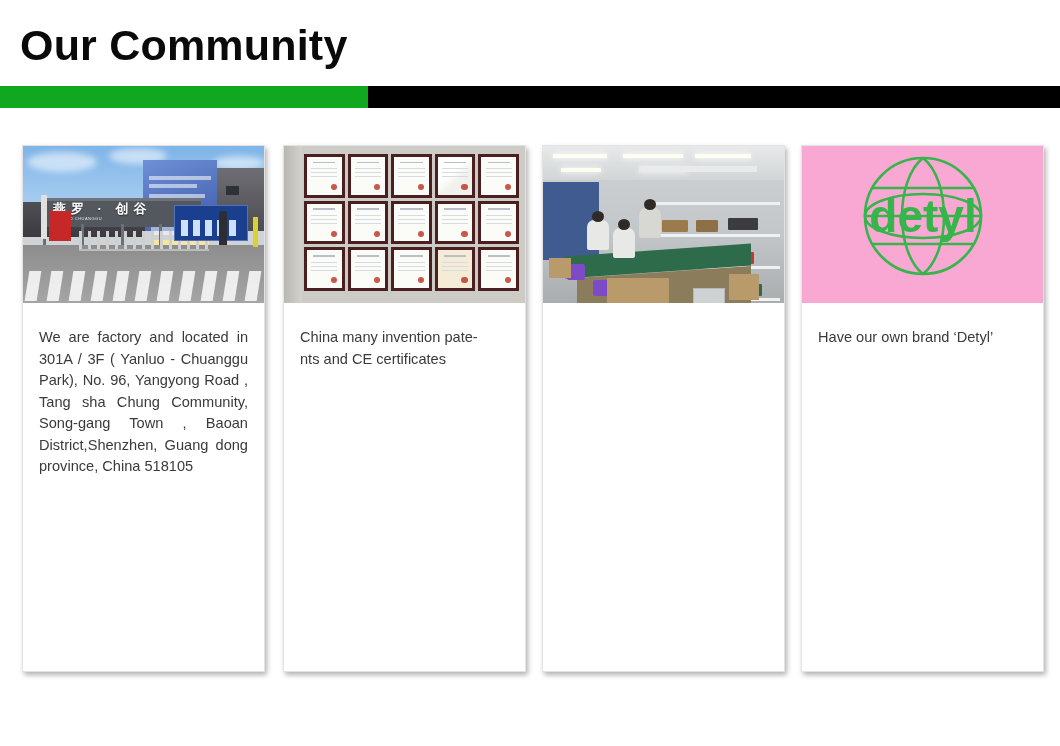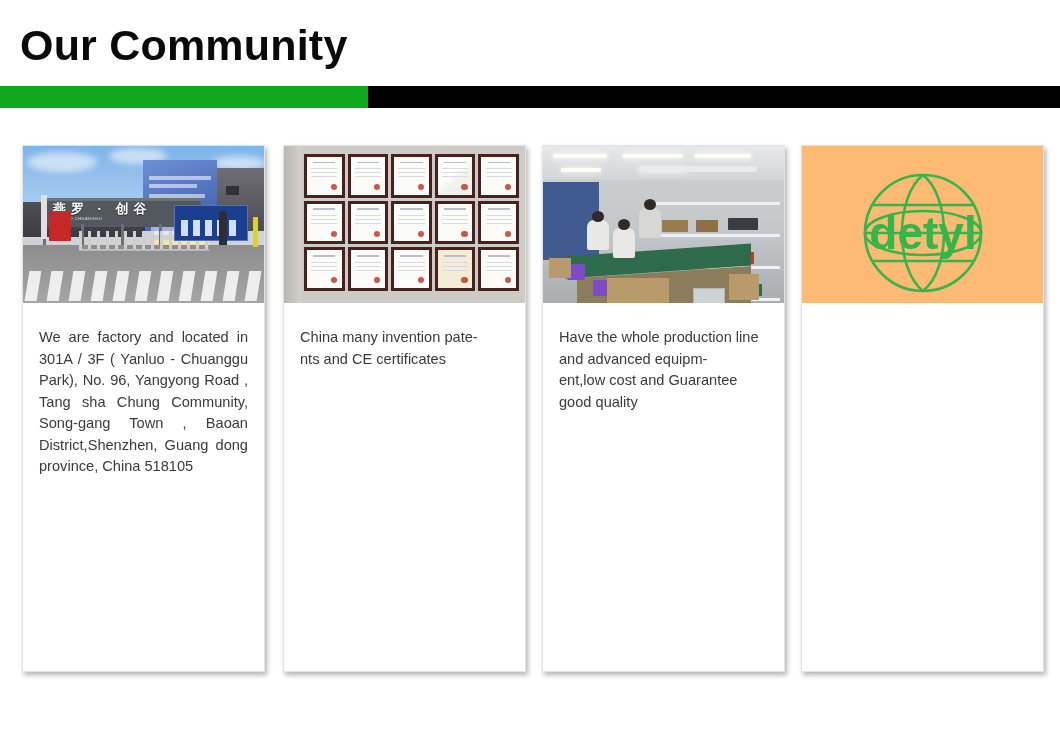--- a/index.html
+++ b/index.html
@@ -146,21 +146,21 @@
   .ph-shop .bench { position:absolute; left:22px; top:104px; width:186px; height:22px; background:#2e6b4a; transform:skewY(-4deg); }
   .ph-shop .bench2 { position:absolute; left:34px; top:126px; width:174px; height:38px; background:#8b7c5c; transform:skewY(-4deg); }
   .ph-shop .worker { position:absolute; width:22px; height:30px; background:#e8e8e6; border-radius:7px 7px 2px 2px; }
   .ph-shop .worker::before { content:""; position:absolute; left:5px; top:-9px; width:12px; height:11px; border-radius:50%; background:#2f2a26; }
   .ph-shop .stool { position:absolute; width:18px; height:16px; background:#7e4bc6; border-radius:2px; }
   .ph-shop .carton { position:absolute; background:#b99a6b; }
   .ph-shop .bin { position:absolute; left:150px; top:142px; width:30px; height:34px; background:#cfd2d3; border:1px solid #b6b9ba; }
   .ph-shop .lamp { position:absolute; left:96px; top:20px; width:118px; height:6px; background:#e8eaeb; }
 
   
-  .ph-logo { position:absolute; inset:0; background:#fdba74; display:flex; align-items:flex-end; justify-content:center; }
+  .ph-logo { position:absolute; inset:0; background:#f9a8d4; display:flex; align-items:flex-start; justify-content:center; }
   .ph-logo svg { display:block; }
 </style>
 </head>
 <body>
 
 <div class="page-title">Our Community</div>
 
 <div class="rule-bar">
   <div class="rule-green"></div>
 </div>
@@ -359,38 +359,37 @@
         <div class="worker" style="left:70px; top:82px;"></div>
         <div class="worker" style="left:96px; top:62px; background:#d7d7d4;"></div>
         <div class="stool" style="left:50px; top:134px;"></div>
         <div class="stool" style="left:24px; top:118px;"></div>
         <div class="carton" style="left:64px; top:132px; width:62px; height:36px;"></div>
         <div class="carton" style="left:6px;  top:112px; width:22px; height:20px;"></div>
         <div class="carton" style="left:186px;top:128px; width:30px; height:26px;"></div>
         <div class="bin"></div>
       </div>
     </div>
-    <div class="card-body">
-      <div class="card-text">Have the whole production line and advanced equipm-
-ent,low cost and Guarantee good quality</div>
-    </div>
   </div>
 
   <div class="card c4">
     <div class="card-media">
       <div class="ph-logo">
         <svg width="160" height="140" viewBox="0 0 160 140" aria-hidden="true">
           <g fill="none" stroke="#35b54a" stroke-width="2.6">
             <circle cx="80" cy="70" r="58"></circle>
             <ellipse cx="80" cy="70" rx="58" ry="22"></ellipse>
             <path d="M80 12 C 52 34, 52 106, 80 128"></path>
             <path d="M80 12 C 108 34, 108 106, 80 128"></path>
             <line x1="22" y1="70" x2="138" y2="70"></line>
             <line x1="30" y1="42" x2="130" y2="42"></line>
             <line x1="30" y1="98" x2="130" y2="98"></line>
           </g>
           <text x="80" y="86" text-anchor="middle" font-family="'Liberation Sans', sans-serif" font-size="46" font-weight="bold" fill="#35b54a">detyl</text>
         </svg>
       </div>
     </div>
+    <div class="card-body">
+      <div class="card-text">Have our own brand ‘Detyl’</div>
+    </div>
   </div>
 
 </div>
 
 </body></html>

